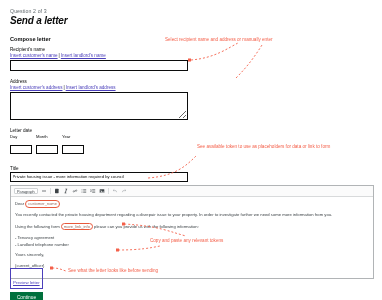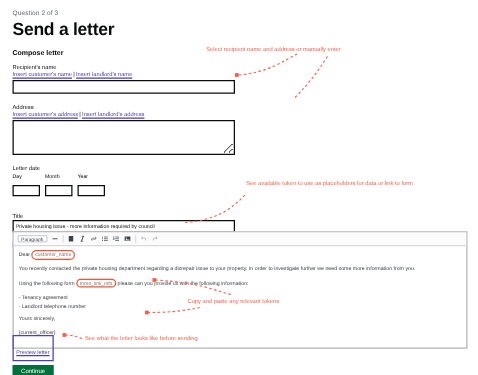--- a/index.html
+++ b/index.html
@@ -17,25 +17,26 @@
 
   .form-col { position: absolute; left: 10px; top: 8px; width: 178px; }
 
   .question-counter {
     font-size: 5.2px;
     color: #626a6e;
     letter-spacing: .1px;
     margin-bottom: 2px;
   }
   .page-title {
-    font-size: 14px;
+    font-size: 10px;
     font-weight: bold;
     letter-spacing: -.2px;
     margin: 0 0 9px 0;
     line-height: 1.05;
+    font-style: italic;
   }
   .section-head {
     font-size: 5.6px;
     font-weight: bold;
     margin: 0 0 5px 0;
   }
   .field-label {
     font-size: 4.6px;
     color: #0b0c0c;
     margin-bottom: 1px;

